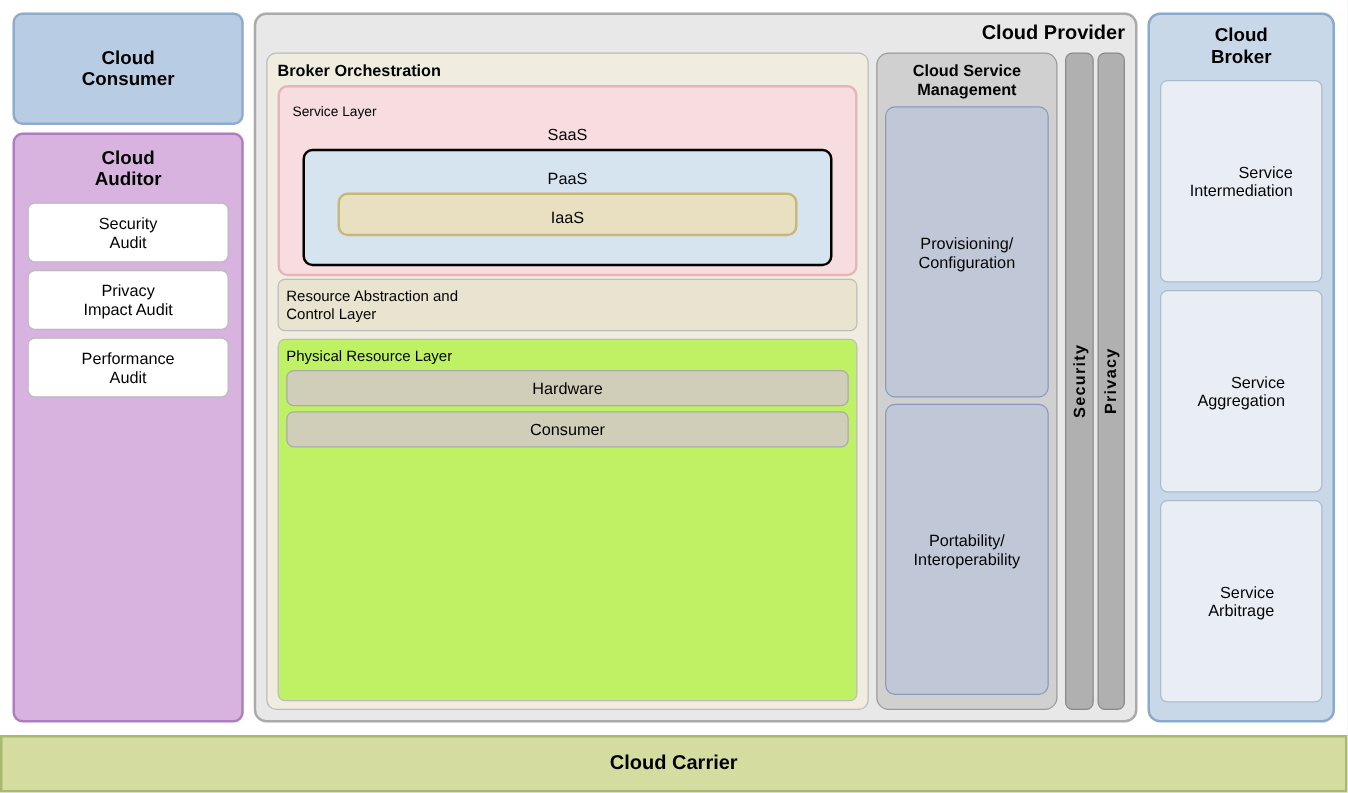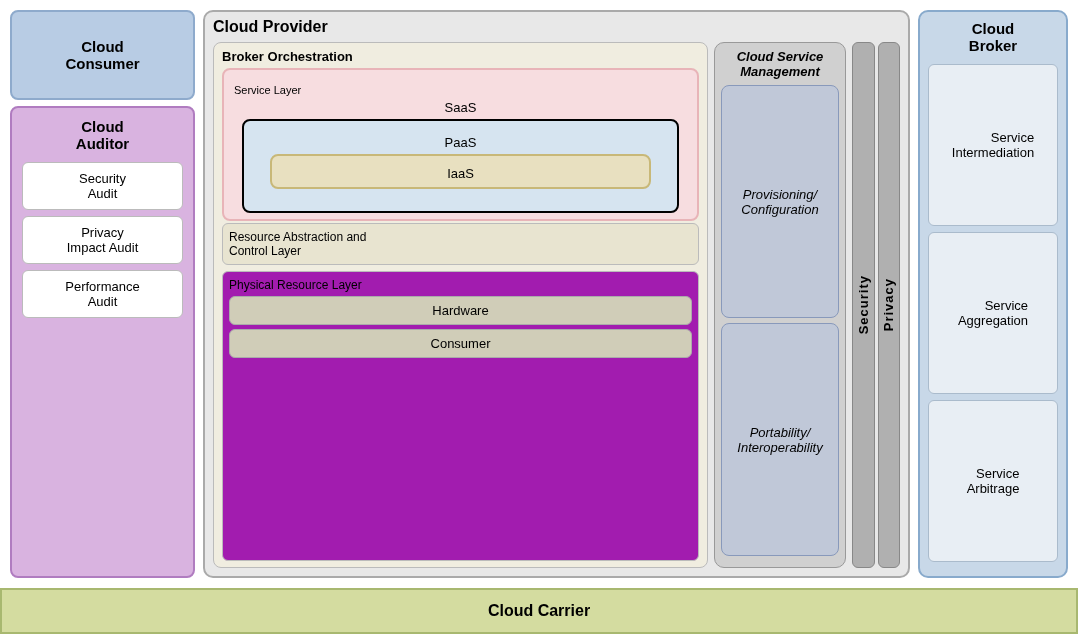--- a/index.html
+++ b/index.html
@@ -76,21 +76,21 @@
       flex: 1;
       background: #e8e8e8;
       border: 2px solid #aaa;
       border-radius: 10px;
       padding: 6px 8px 8px 8px;
       display: flex;
       flex-direction: column;
     }
 
     .cloud-provider-title {
-      text-align: left;
+      text-align: right;
       font-weight: bold;
       font-size: 16px;
       margin-bottom: 6px;
     }
 
     .cloud-provider-inner {
       display: flex;
       flex: 1;
       gap: 6px;
     }
@@ -147,21 +147,21 @@
     .resource-layer {
       background: #e8e4d0;
       border: 1px solid #bbb;
       border-radius: 6px;
       padding: 6px;
       margin-bottom: 6px;
       font-size: 12px;
     }
 
     .physical-resource-layer {
-      background: #a21caf;
+      background: #bef264;
       border: 1px solid #bbb;
       border-radius: 6px;
       padding: 6px;
       flex: 1;
     }
 
     .physical-resource-title {
       font-size: 12px;
       margin-bottom: 4px;
     }
@@ -171,25 +171,24 @@
       border: 1.5px solid #aaa;
       border-radius: 6px;
       padding: 6px;
       text-align: center;
       font-size: 13px;
       margin-bottom: 4px;
     }
 
     
     .cloud-service-management {
-      width: 132px;
-      flex-shrink: 0;
-      display: flex;
-      flex-direction: column;
-      font-style: italic;
+      width: 145px;
+      flex-shrink: 0;
+      display: flex;
+      flex-direction: column;
     }
 
     .csm-outer {
       background: #d0d0d0;
       border: 1.5px solid #999;
       border-radius: 10px;
       padding: 6px;
       flex: 1;
       display: flex;
       flex-direction: column;

